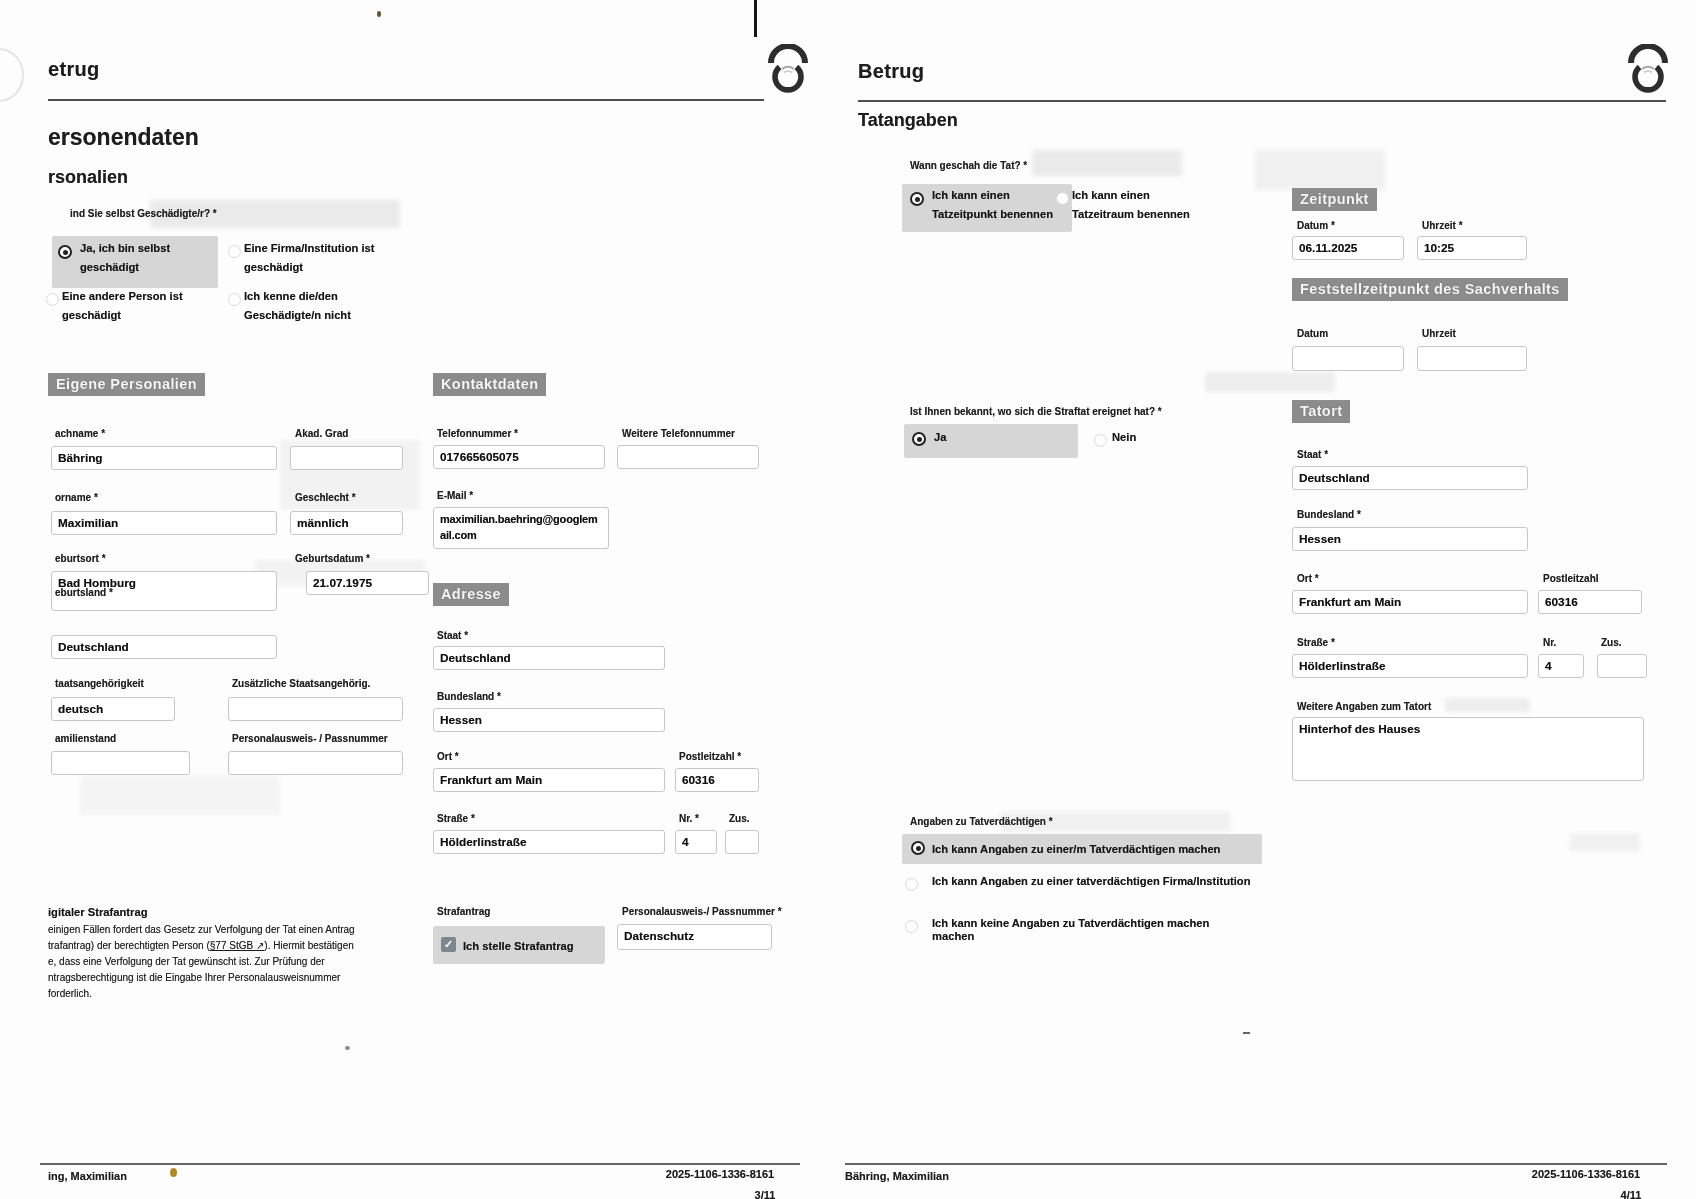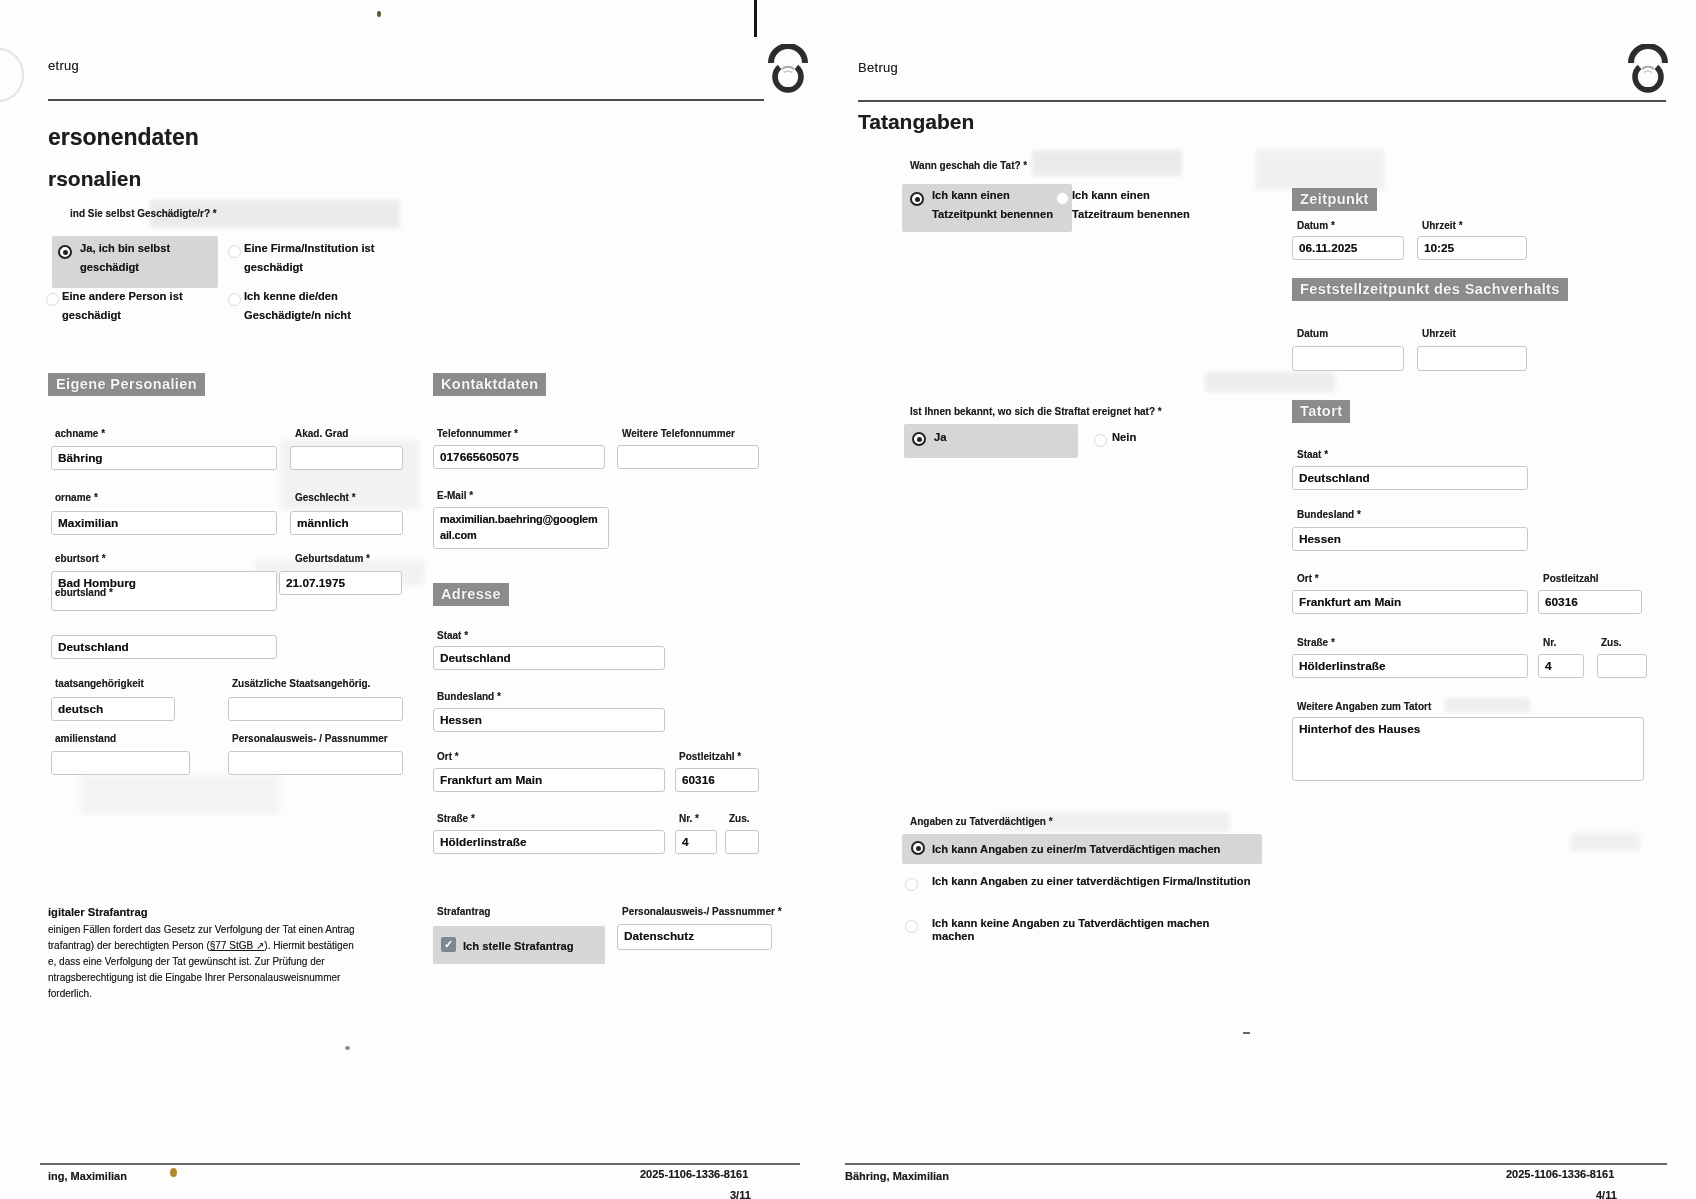--- a/index.html
+++ b/index.html
@@ -1,22 +1,22 @@
 <!DOCTYPE html>
 <html><head>
 <meta charset="utf-8">
 <style>
   html,body{margin:0;padding:0}
   body{position:relative;width:1696px;height:1199px;overflow:hidden;background:#fdfdfd;
        font-family:"Liberation Sans",sans-serif;color:#1d1d1d;
        text-shadow:0 0 .5px rgba(0,0,0,.45)}
   .abs{position:absolute}
-  .ttl{font-size:13px;font-weight:400;letter-spacing:.3px;white-space:nowrap}
+  .ttl{font-size:20px;font-weight:700;letter-spacing:.3px;white-space:nowrap}
   .h1{font-size:23px;font-weight:700;white-space:nowrap}
-  .h2{font-size:21px;font-weight:700;white-space:nowrap}
+  .h2{font-size:18px;font-weight:700;white-space:nowrap}
   .rule{height:2px;background:#3a3a3a;opacity:.9}
   .frule{height:1.5px;background:#4a4a4a;opacity:.85}
   .lbl{font-size:10px;font-weight:700;white-space:nowrap;color:#1e1e1e}
   .opt{font-size:11.2px;font-weight:700;white-space:nowrap;color:#151515}
   .box{border:1.6px solid #c7c7c7;border-radius:3px;background:#fff;box-sizing:border-box}
   .val{font-size:11.8px;font-weight:700;color:#0f0f0f;padding:4px 5px 0 6px;white-space:nowrap;overflow:hidden}
   .wrapval{font-size:11px;font-weight:700;color:#0f0f0f;padding:4px 5px 0 6px;white-space:normal;word-break:break-all;line-height:1.45;letter-spacing:-.2px}
   .sech{background:#8c8c8c;color:#f7f7f7;font-weight:700;font-size:14.5px;padding:3px 8px 4px;
         white-space:nowrap;letter-spacing:.4px;text-shadow:0 0 1px #555}
   .strip{background:#d6d6d6;border-radius:2px}
@@ -26,21 +26,21 @@
   .run{width:13px;height:13px;border:1.7px solid #d9d9d9;border-radius:50%;box-sizing:border-box;background:#fff}
   .chk{width:15px;height:15px;background:#7e868e;border-radius:2px;color:#fff;font-size:11px;font-weight:700;
        text-align:center;line-height:15px;text-shadow:none}
   .chk:after{content:"✓"}
   .ghost{background:#9a9a9a;border-radius:2px;filter:blur(2px)}
   .para{font-size:10px;font-weight:400;color:#1b1b1b;white-space:nowrap}
   .parab{font-size:11.2px;font-weight:700;color:#161616;white-space:nowrap}
   .link{text-decoration:underline}
   .ftxt{font-size:11px;font-weight:700;white-space:nowrap}
   .pg{font-size:11px;font-weight:700;white-space:nowrap}
-  .right{text-align:left}
+  .right{text-align:center}
 </style>
 </head>
 <body>
 
 <div class="abs" style="left:-26px;top:48px;width:46px;height:50px;border:2.5px solid #d8d8d8;border-radius:50%;opacity:.7"></div>
 <div class="abs" style="left:754px;top:0;width:3px;height:37px;background:#161616"></div>
 <div class="abs" style="left:377px;top:11px;width:4px;height:6px;background:#5f5436;border-radius:50%"></div>
 <div class="abs" style="left:170px;top:1168px;width:7px;height:9px;background:#b2882f;border-radius:50%"></div>
 <div class="abs" style="left:585px;top:955px;width:3px;height:3px;background:#555;border-radius:50%"></div>
 <div class="abs" style="left:345px;top:1046px;width:5px;height:4px;background:#8a8a8a;border-radius:50%"></div>
@@ -101,21 +101,21 @@
 <div class="abs lbl" style="left:295px;top:492px">Geschlecht *</div>
 <div class="abs box" style="left:290px;top:511px;width:113px;height:24px">
     <div class="val">männlich</div>
   </div>
 
 <div class="abs lbl" style="left:55px;top:553px">eburtsort *</div>
 <div class="abs box" style="left:51px;top:571px;width:226px;height:40px">
     <div class="val">Bad Homburg</div>
   </div>
 <div class="abs lbl" style="left:295px;top:553px">Geburtsdatum *</div>
-<div class="abs box" style="left:279px;top:571px;width:123px;height:24px">
+<div class="abs box" style="left:306px;top:571px;width:123px;height:24px">
     <div class="val">21.07.1975</div>
   </div>
 
 <div class="abs lbl" style="left:55px;top:587px">eburtsland *</div>
 <div class="abs box" style="left:51px;top:635px;width:226px;height:24px">
     <div class="val">Deutschland</div>
   </div>
 
 <div class="abs lbl" style="left:55px;top:678px">taatsangehörigkeit</div>
 <div class="abs box" style="left:51px;top:697px;width:124px;height:24px">

